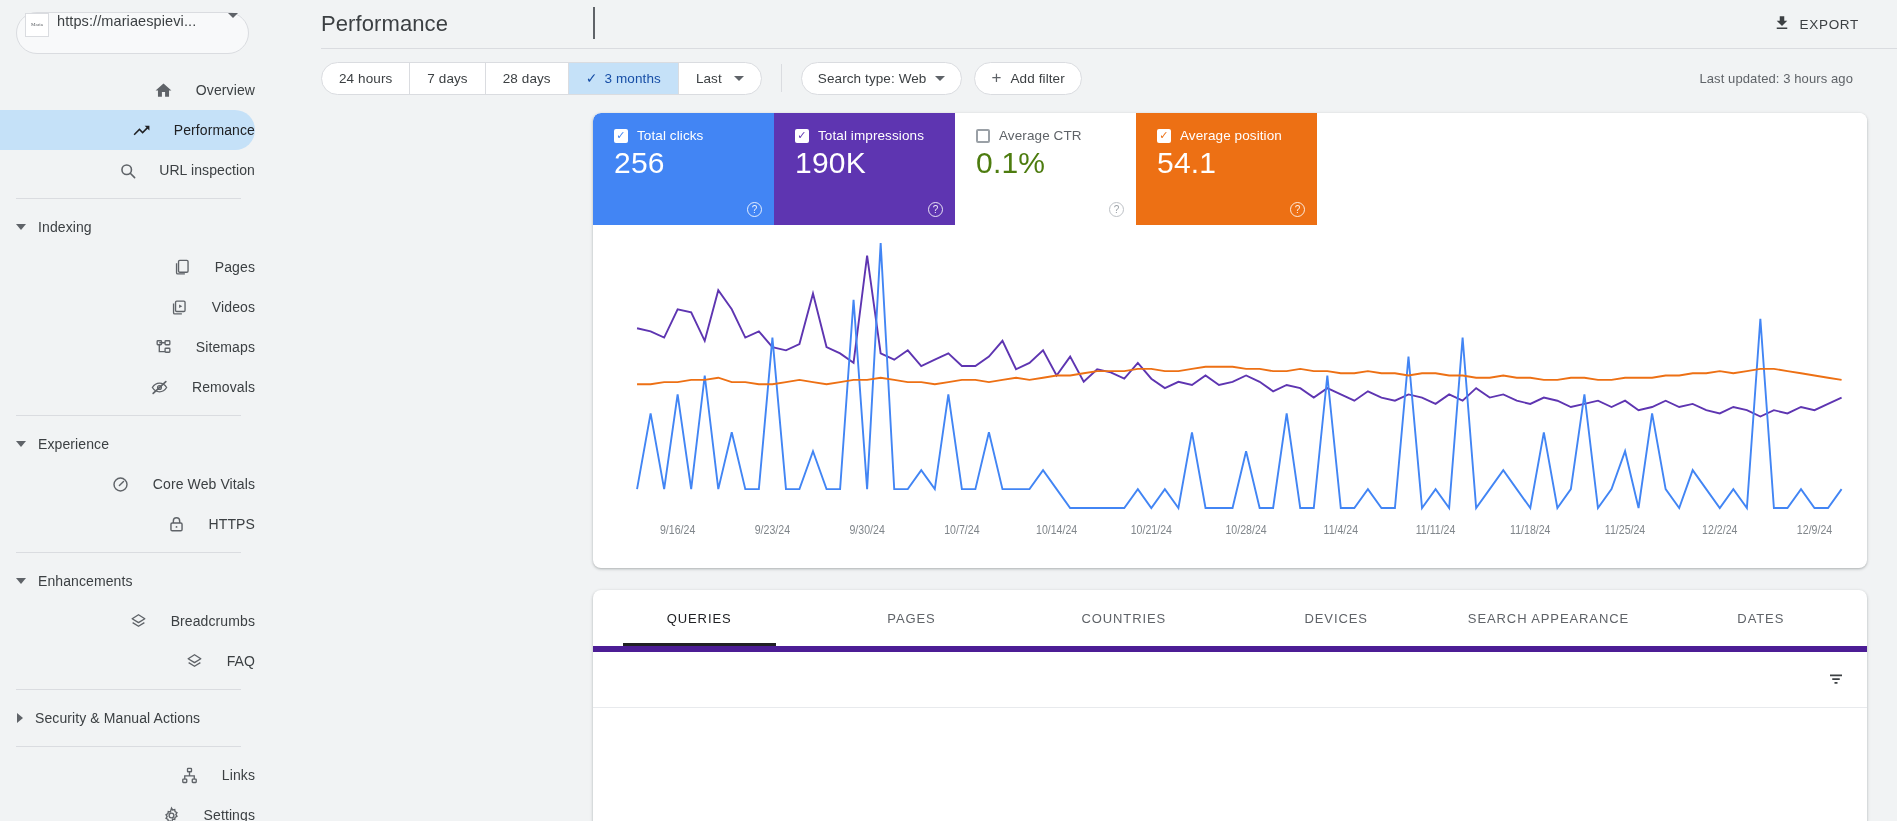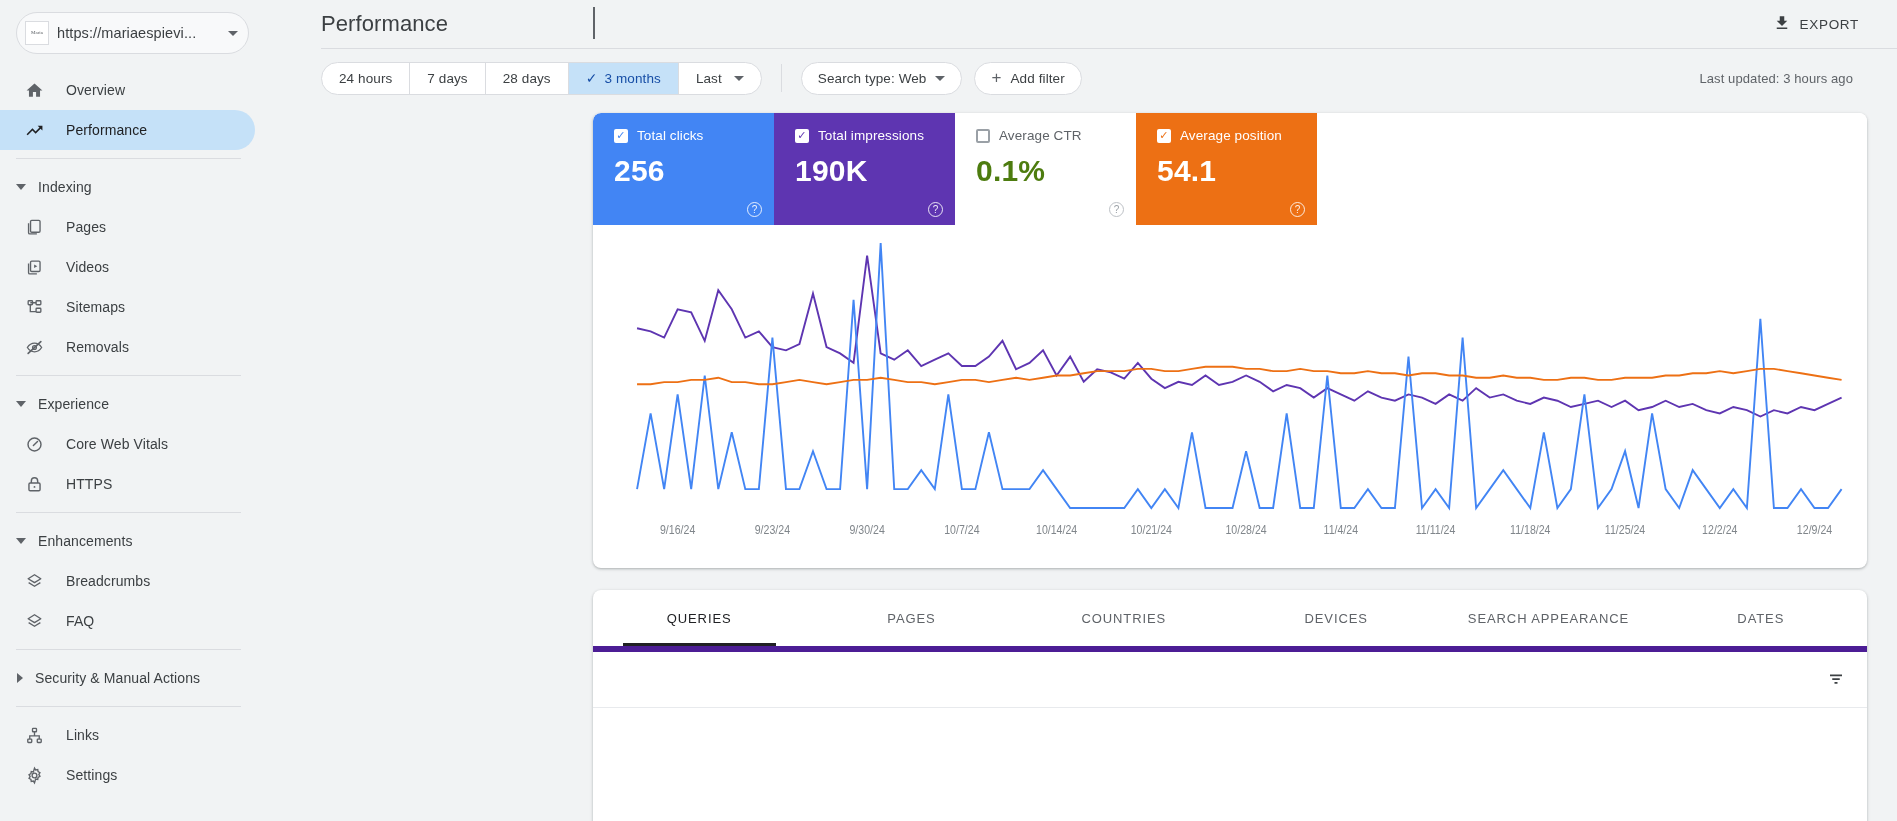--- a/index.html
+++ b/index.html
@@ -18,21 +18,21 @@
     background: #f1f3f4;
     padding-top: 8px;
     position: relative;
   }
   .property-selector {
     margin: 4px 10px 0 16px;
     height: 42px;
     border: 1px solid #dadce0;
     border-radius: 24px;
     background: #f8f9fa;
-    display: flex; align-items: center;
+    display: flex; align-items: flex-start;
     padding: 0 10px 0 8px;
     gap: 8px;
     cursor: pointer;
   }
   .prop-favicon {
     width: 24px; height: 24px; flex: 0 0 24px;
     border: 1px solid #dadce0; background: #fff;
     display: flex; align-items: center; justify-content: center;
     font-size: 5px; line-height: 1.1; color: #5f6368; overflow: hidden;
     text-align: center; font-family: "Liberation Serif", serif;
@@ -47,20 +47,21 @@
     border-top: 5px solid #5f6368;
   }
 
   .nav { margin-top: 16px; }
   .nav-item {
     display: flex; align-items: center;
     height: 40px; padding-left: 24px; gap: 22px;
     cursor: pointer; font-size: 14px; color: #3c4043;
     border-radius: 0 20px 20px 0; margin-right: 4px;
     letter-spacing: .1px;
+    justify-content: flex-end;
   }
   .nav-item .ico { width: 20px; height: 20px; flex: 0 0 20px; display:flex; align-items:center; justify-content:center; }
   .nav-item .ico svg { display:block; }
   .nav-item.active { background: #c5e1f8; color: #202124; font-weight: 500; }
   .nav-group-header {
     display: flex; align-items: center; gap: 12px;
     height: 40px; padding-left: 14px; cursor: pointer;
     font-size: 14px; color: #3c4043; letter-spacing: .1px;
   }
   .tri-down { width:0;height:0;border-left:5px solid transparent;border-right:5px solid transparent;border-top:6px solid #5f6368; margin-left:2px;}
@@ -137,21 +138,21 @@
   .cbox {
     width:14px; height:14px; flex:0 0 14px; border-radius:2px;
     display:flex; align-items:center; justify-content:center;
     font-size:11px; line-height:1;
   }
   .cbox.on { background:#fff; }
   .metric.m-clicks .cbox.on { color:#4285f4; }
   .metric.m-impr   .cbox.on { color:#5e35b1; }
   .metric.m-pos    .cbox.on { color:#ed7014; }
   .cbox.off { border: 2px solid #9aa0a6; background: transparent; }
-  .mvalue { font-size: 30px; font-weight: 700; margin-top: 11px; letter-spacing: .2px; }
+  .mvalue { font-size: 30px; font-weight: 400; margin-top: 3px; letter-spacing: .2px; }
   .metric.m-clicks .mvalue, .metric.m-impr .mvalue, .metric.m-pos .mvalue { color:#fff; }
   .metric.m-ctr .mvalue { color:#4d7c0f; }
   .help-ico {
     position:absolute; right: 12px; bottom: 8px;
     width:15px; height:15px; border-radius:50%;
     border:1.4px solid rgba(255,255,255,.85);
     color: rgba(255,255,255,.9);
     display:flex; align-items:center; justify-content:center;
     font-size:10px; line-height:1; cursor:pointer;
   }
@@ -218,20 +219,29 @@
 
       <div class="nav-item active">
         <span class="ico">
           <svg width="19" height="19" viewBox="0 0 24 24" fill="#202124">
               <path d="M16 6l2.29 2.29-4.88 4.88-4-4L2 16.59 3.41 18l6-6 4 4 6.3-6.29L22 12V6z"></path>
             </svg>
         </span>
         <span>Performance</span>
       </div>
 
+      <div class="nav-item">
+        <span class="ico">
+          <svg width="19" height="19" viewBox="0 0 24 24" fill="none" stroke="#5f6368" stroke-width="2">
+              <circle cx="11" cy="11" r="6"></circle>
+              <line x1="15.5" y1="15.5" x2="21" y2="21" stroke-linecap="round"></line>
+            </svg>
+        </span>
+        <span>URL inspection</span>
+      </div>
 
       <div class="nav-sep"></div>
 
       <div class="nav-group-header">
         <span class="tri-down"></span>
         <span>Indexing</span>
       </div>
       <div class="nav-item">
         <span class="ico">
           <svg width="19" height="19" viewBox="0 0 24 24" fill="none" stroke="#5f6368" stroke-width="1.7">

